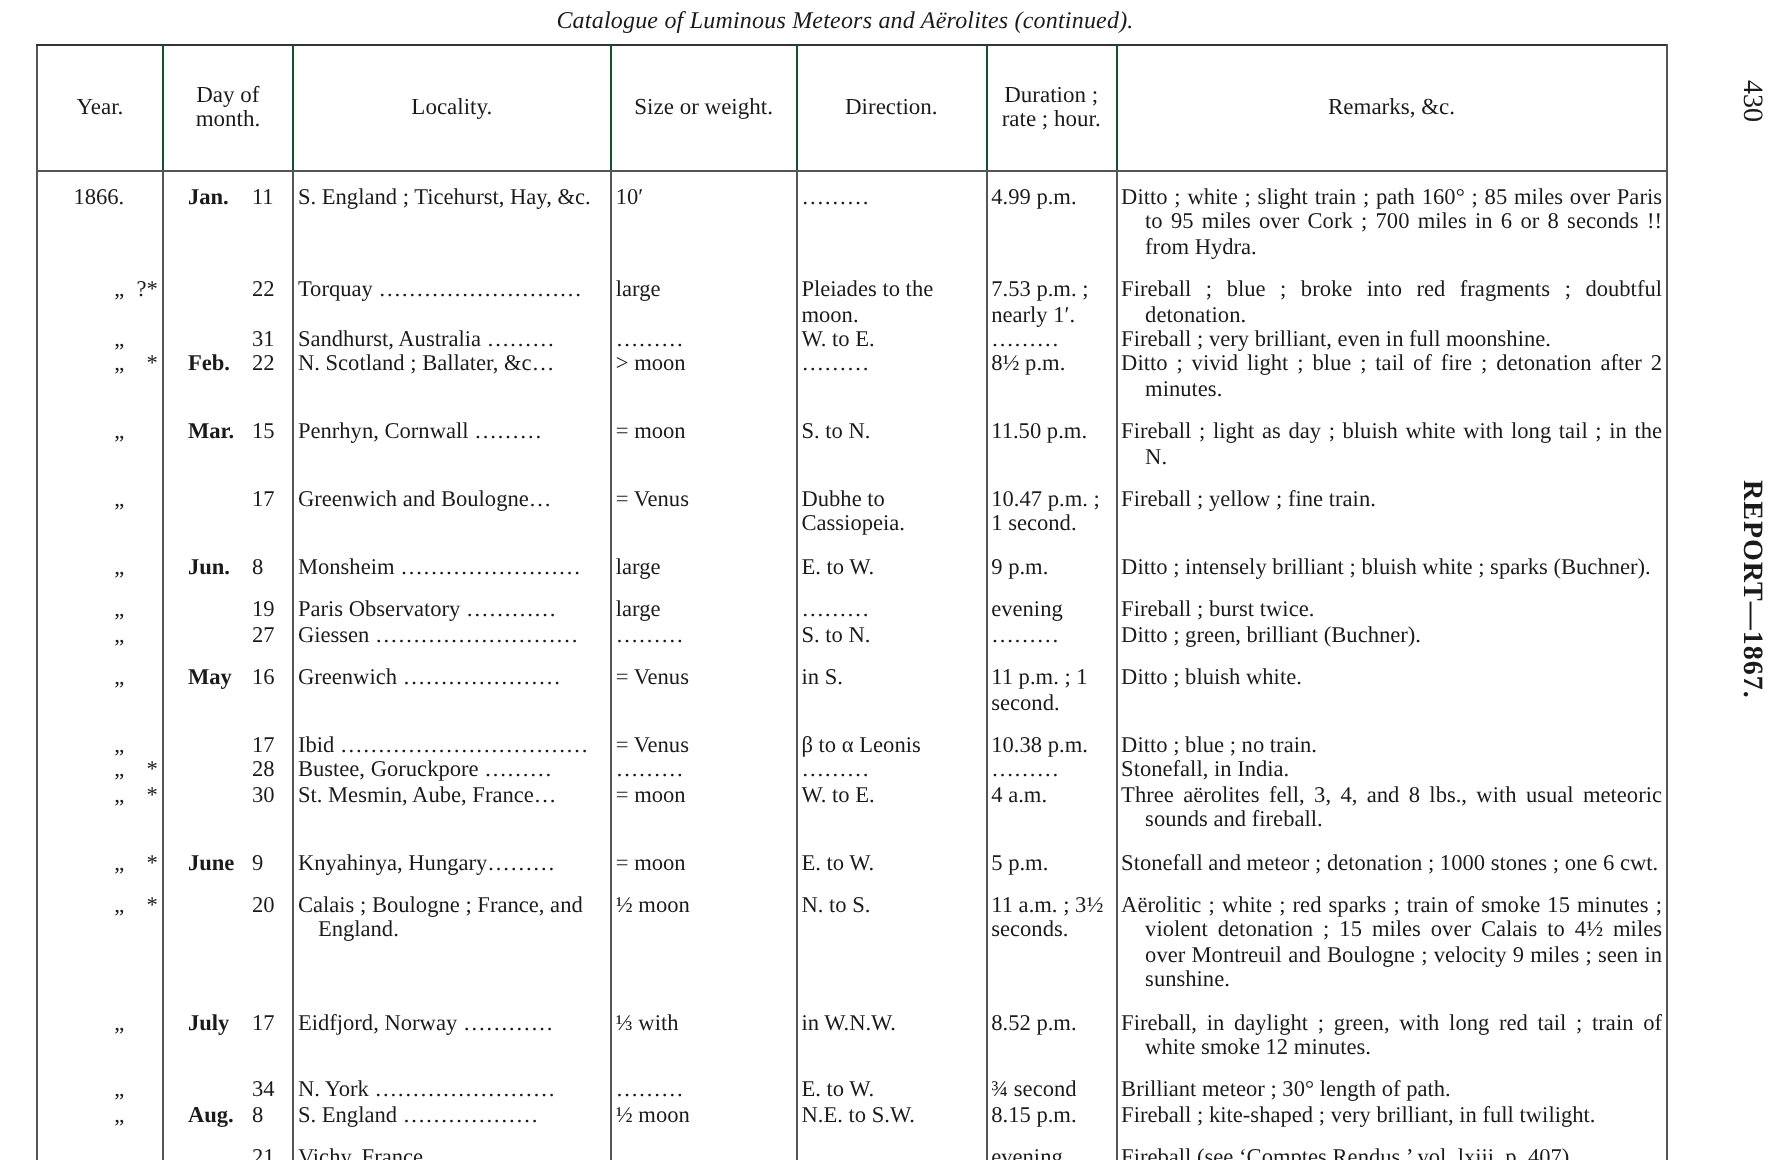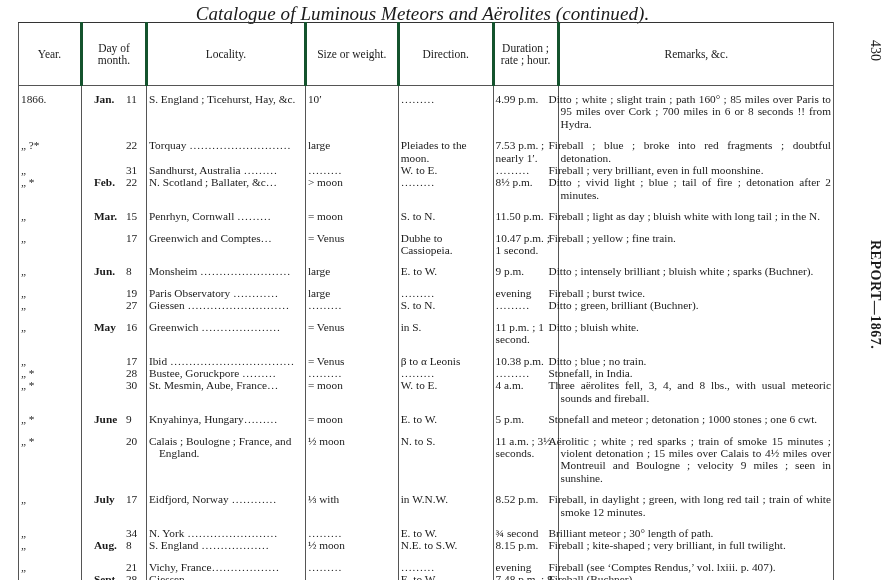--- a/index.html
+++ b/index.html
@@ -1,44 +1,44 @@
 <!DOCTYPE html>
 <html><head>
 <meta charset="utf-8">
 <style>
   html, body { margin:0; padding:0; background:#ffffff; }
   body { width:896px; height:580px; position:relative; overflow:hidden;
          font-family:"Liberation Serif","DejaVu Serif",serif; color:#1a1a1a; }
   .title { position:absolute; left:0; width:845px; top:3px; text-align:center;
-           font-style:italic; font-size:19px; letter-spacing:0.1px; }
+           font-style:italic; font-size:12px; letter-spacing:0.1px; }
   .side { position:absolute; left:855px; top:0; width:40px; height:580px; }
   .page-num { position:absolute; left:5px; top:40px; transform:rotate(90deg);
               transform-origin:left top; font-size:14px; white-space:nowrap; left:28px; }
   .running { position:absolute; top:240px; left:28px; transform:rotate(90deg);
              transform-origin:left top; font-size:14px; white-space:nowrap; font-weight:bold; letter-spacing:0.5px; }
   table.cat { position:absolute; left:18px; top:22px; width:816px; border-collapse:collapse;
               font-size:11.3px; line-height:12.4px; }
   table.cat { border-top:1.5px solid #333; border-bottom:1.5px solid #333;
               border-left:1px solid #555; border-right:1px solid #555; }
   table.cat th { font-weight:normal; font-size:11.5px; line-height:12px; padding:5px 2px 6px 2px;
-                 border-bottom:1.5px solid #555; border-right:3px solid #14532d; text-align:center; vertical-align:middle; }
+                 border-bottom:1.5px solid #555; border-right:1px solid #14532d; text-align:center; vertical-align:middle; }
   table.cat td { padding:0 2px; vertical-align:top; border-right:1px solid #555; }
   table.cat td:last-child, table.cat th:last-child { border-right:none; }
   col.c-year { width:63px; } col.c-day { width:65px; } col.c-loc { width:159px; }
   col.c-size { width:93px; } col.c-dir { width:95px; } col.c-dur { width:65px; } col.c-rem { width:276px; }
-  td.year { text-align:left; padding-left:14px; white-space:nowrap; }
+  td.year { text-align:right; padding-left:14px; white-space:nowrap; }
   td.year .mark { display:inline-block; width:14px; }
   td.day { white-space:nowrap; }
   td.day .mon { display:inline-block; width:32px; padding-left:10px;font-weight:bold; }
   td.day .dnum { display:inline-block; width:16px; text-align:left; }
   td.loc { padding-left:3px; }
   td.loc .txt { display:block; text-indent:0; padding-left:10px; text-indent:-10px; }
   td.size, td.dir, td.dur { text-align:left; }
   td.rem { padding-left:3px; text-align:justify; }
-  td.rem .txt { display:block; text-indent:-12px; }
+  td.rem .txt { display:block; padding-left:12px; text-indent:-12px; }
   tr.r td { padding-top:0; }
   tr.gap td { padding-top:9px; }
   tr.first td { padding-top:7px; }
 </style>
 </head>
 <body>
 
 <div class="title">Catalogue of Luminous Meteors and Aërolites (continued).</div>
 
 <div class="side">
@@ -130,21 +130,21 @@
         <td class="dir"><span>S. to N.</span></td>
         <td class="dur"><span>11.50 p.m.</span></td>
         <td class="rem">
           <span class="txt">Fireball ; light as day ; bluish white with long tail ; in the N.</span>
         </td>
       </tr>
       <tr class="r gap">
         <td class="year"><span>„</span> <span class="mark"></span></td>
         <td class="day"><span class="mon"></span><span class="dnum">17</span></td>
         <td class="loc">
-          <span class="txt">Greenwich and Comptes…</span>
+          <span class="txt">Greenwich and Boulogne…</span>
         </td>
         <td class="size"><span>= Venus</span></td>
         <td class="dir"><span>Dubhe to Cassiopeia.</span></td>
         <td class="dur"><span>10.47 p.m. ; 1 second.</span></td>
         <td class="rem">
           <span class="txt">Fireball ; yellow ; fine train.</span>
         </td>
       </tr>
       <tr class="r gap">
         <td class="year"><span>„</span> <span class="mark"></span></td>

